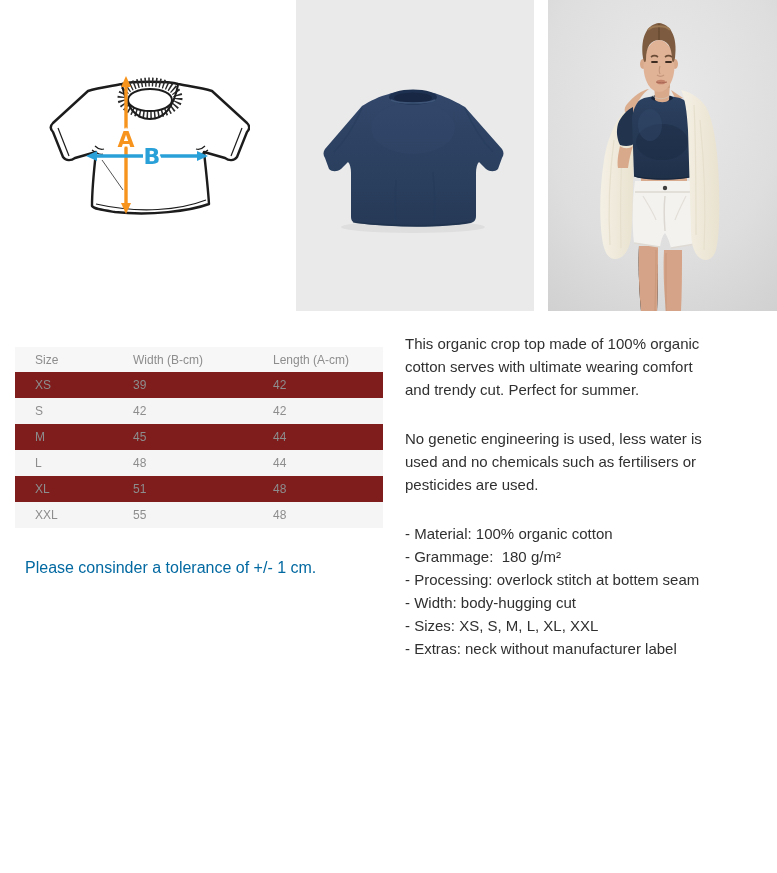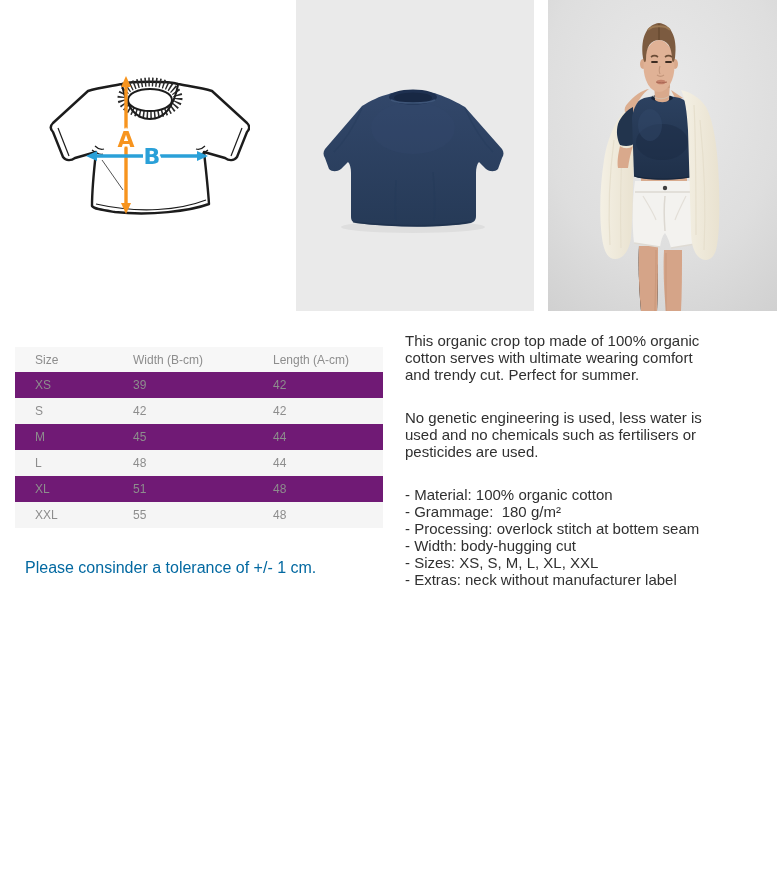--- a/index.html
+++ b/index.html
@@ -17,34 +17,34 @@
   .size-table{
     position:absolute;left:15px;top:347px;width:368px;
     border-collapse:collapse;table-layout:fixed;
     font-size:12px;color:#8d8d8d;
   }
   .size-table th,.size-table td{
     box-sizing:border-box;text-align:left;font-weight:normal;padding:0;
   }
   .size-table th{height:25px;background:#f7f7f7;}
   .size-table td{height:26px;}
-  .size-table tr.odd td{background:#701a75;}
+  .size-table tr.odd td{background:#7f1d1d;}
   .size-table tr.even td{background:#f5f5f5;}
   .size-table .c1{width:118px;padding-left:20px;}
   .size-table .c2{width:140px;}
   .size-table .c3{width:110px;}
   
   .tolerance{
     position:absolute;left:25px;top:559px;
     font-size:16px;color:#0369a1;white-space:pre-wrap;
   }
   
   .description{
     position:absolute;left:405px;top:332px;width:372px;
-    font-size:15px;line-height:17px;color:#303030;
+    font-size:15px;line-height:23px;color:#303030;
   }
   .description p{margin:0 0 26px 0;white-space:pre-wrap;}
   .description .detail-line{white-space:pre-wrap;}
 </style>
 </head>
 <body>
 
 <div class="stage">
 
   <div class="diagram-wrap">

